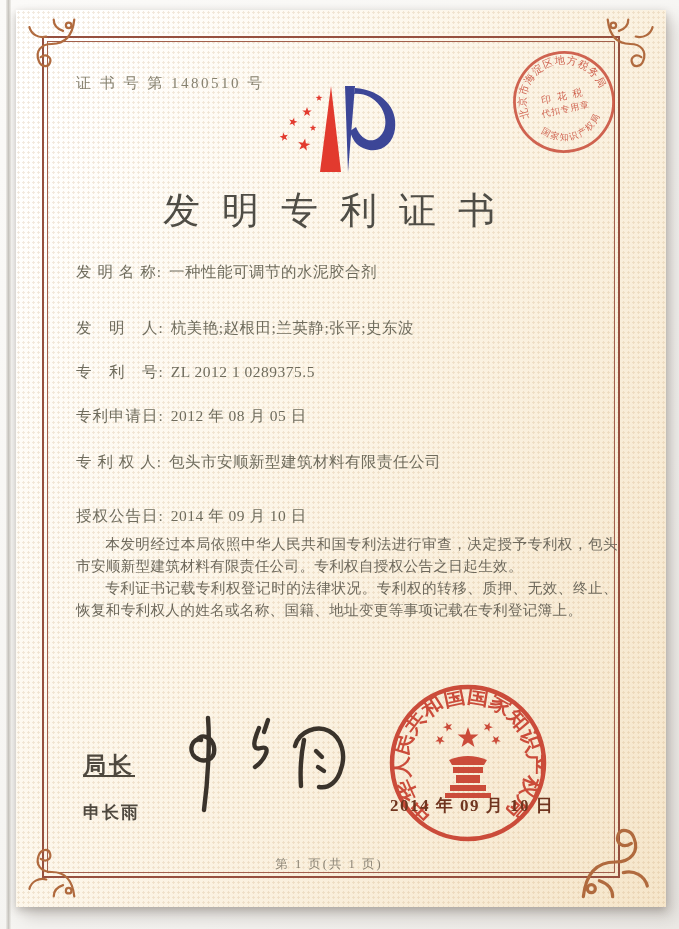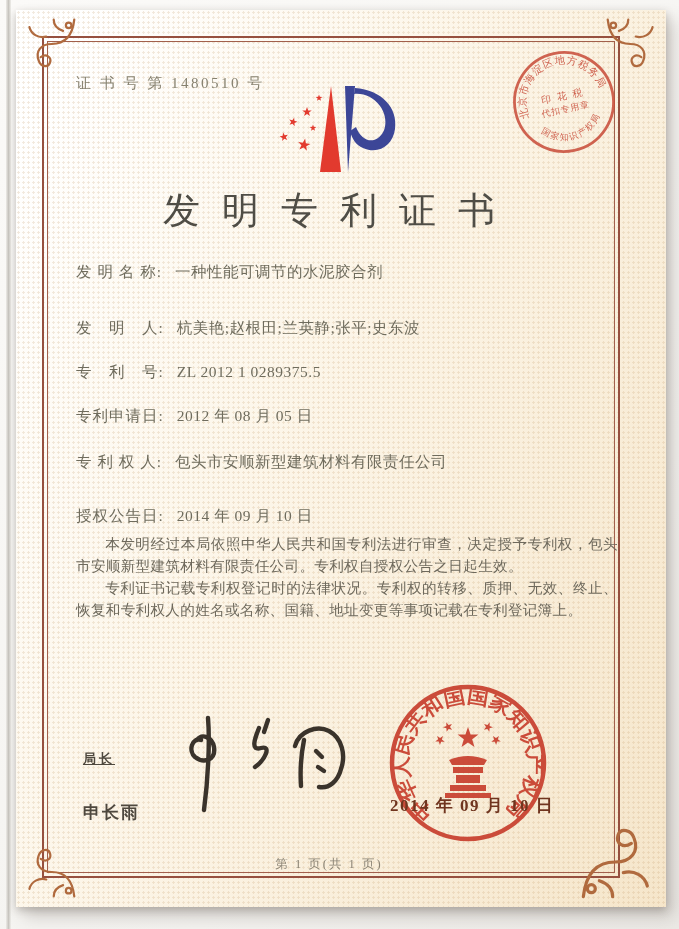--- a/index.html
+++ b/index.html
@@ -35,28 +35,28 @@
     position:absolute;left:492px;top:36px;width:112px;height:112px;
     transform:rotate(-12deg);opacity:.85;
   }
   .title{
     position:absolute;left:26px;top:176px;width:574px;text-align:center;
     font-size:37px;color:#4f4d46;letter-spacing:22px;text-indent:22px;
     font-weight:500;white-space:nowrap;
   }
   .field{position:absolute;left:60px;font-size:15.5px;color:#6f6c5d;white-space:nowrap;}
   .field .lbl{letter-spacing:1px;}
-  .field .val{margin-left:13px;letter-spacing:.5px;}
+  .field .val{margin-left:7px;letter-spacing:.5px;}
   .f0{top:252px}.f1{top:308px}.f2{top:352px}.f3{top:396px}.f4{top:442px}.f5{top:496px}
   .body-text{
     position:absolute;left:60px;top:523px;width:542px;color:#6e695c;
     font-size:14.6px;line-height:22px;text-align:justify;
   }
   .body-text p{margin:0;text-indent:2em;letter-spacing:.3px;}
-  .signer-title{position:absolute;left:67px;top:740px;font-size:13px;color:#4e483e;
+  .signer-title{position:absolute;left:67px;top:740px;font-size:23px;color:#4e483e;
     letter-spacing:3px;font-weight:600;text-decoration:underline;}
   .signer-name{position:absolute;left:67px;top:772px;font-size:17px;color:#4e483e;
     letter-spacing:2px;font-weight:600;margin-top:19px;}
   .signature{position:absolute;left:155px;top:700px;width:200px;height:108px;}
   .main-seal{position:absolute;left:371px;top:672px;width:162px;height:162px;opacity:.93;}
   .date-stamp{
     position:absolute;left:374px;top:784px;font-size:17px;font-weight:700;
     color:#70351f;letter-spacing:1.5px;z-index:5;white-space:nowrap;
   }
   .footer-page{

